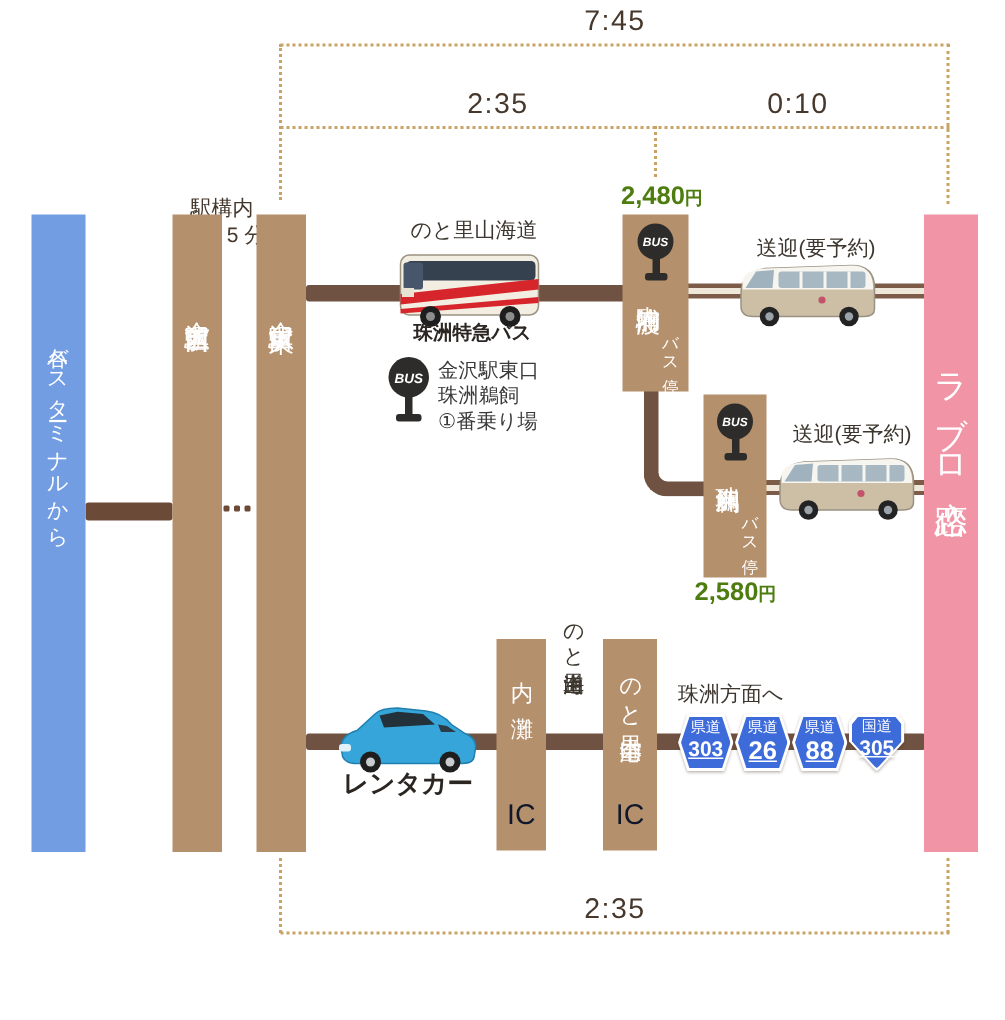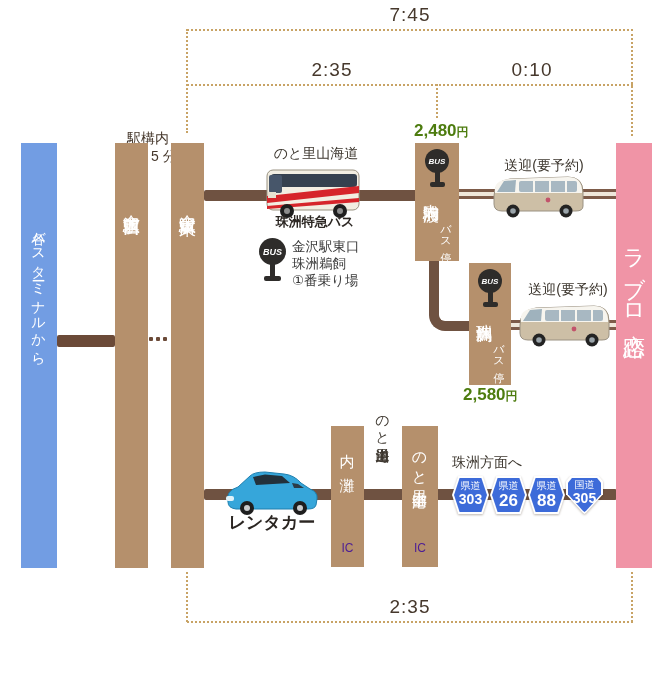--- a/index.html
+++ b/index.html
@@ -28,21 +28,21 @@
   .station-label{font-size:17px;letter-spacing:2px;padding-top:58px;}
   .origin-label{font-size:14px;letter-spacing:1px;padding-top:78px;}
   .dest-label{font-size:22px;letter-spacing:3px;padding-top:90px;}
   
   .stop-names{display:flex;flex-direction:row;align-items:flex-start;margin-top:4px;}
   .stop-main{font-size:16px;letter-spacing:1px;}
   .stop-sub{font-size:11px;letter-spacing:1px;margin-top:26px;margin-left:1px;}
   
   .ic-bar{justify-content:space-between;padding:16px 0 12px;}
   .ic-name{font-size:15px;}
-  .ic-suffix{font-size:12px;color:#4c1d95;margin-top:20px;}
+  .ic-suffix{font-size:19px;color:#0f172a;margin-top:20px;}
   
   .busstop{display:flex;flex-direction:column;align-items:center;}
   .busstop .circle{width:24px;height:24px;border-radius:50%;background:#2e2c2a;display:flex;
     align-items:center;justify-content:center;color:#fff;font-size:8px;font-weight:bold;font-style:italic;text-align:right;}
   .busstop .pole{width:5px;height:10px;background:#2e2c2a;margin-top:-1px;}
   .busstop .base{width:15px;height:5px;background:#2e2c2a;border-radius:2px;}
   .busstop.lg .circle{width:27px;height:27px;font-size:9px;}
   .busstop.lg .pole{height:12px;}
   .busstop.lg .base{width:17px;}
   
@@ -56,21 +56,21 @@
     font-size:14px;color:#3c362e;line-height:1;}
   
   .signs-row{position:absolute;display:flex;gap:1px;}
   .sign{position:relative;width:37px;height:38px;filter:drop-shadow(0 1px 1px rgba(60,40,20,.35));}
   .sign .shape{position:absolute;inset:0;background:#fff;}
   .sign .inner{position:absolute;inset:2px;background:#3d6bd9;}
   .sign.hex .shape,.sign.hex .inner{clip-path:polygon(0 50%,17% 0,83% 0,100% 50%,83% 100%,17% 100%);}
   .sign.shield .shape,.sign.shield .inner{clip-path:polygon(0 14%,12% 0,88% 0,100% 14%,100% 48%,55% 96%,50% 100%,45% 96%,0 48%);}
   .sign .txt{position:absolute;inset:0;display:flex;flex-direction:column;align-items:center;color:#fff;line-height:1;}
   .sign .type{font-size:10px;margin-top:5px;letter-spacing:0;}
-  .sign .num{font-weight:bold;margin-top:1px;}
+  .sign .num{font-weight:bold;margin-top:1px;text-decoration:underline;}
   .sign .num.n3{font-size:14px;}
   .sign .num.n2{font-size:17px;}
   .sign.shield .type{margin-top:4px;}
   
   .veh{position:absolute;}
 </style>
 </head>
 <body>
 
 <div id="stage">

